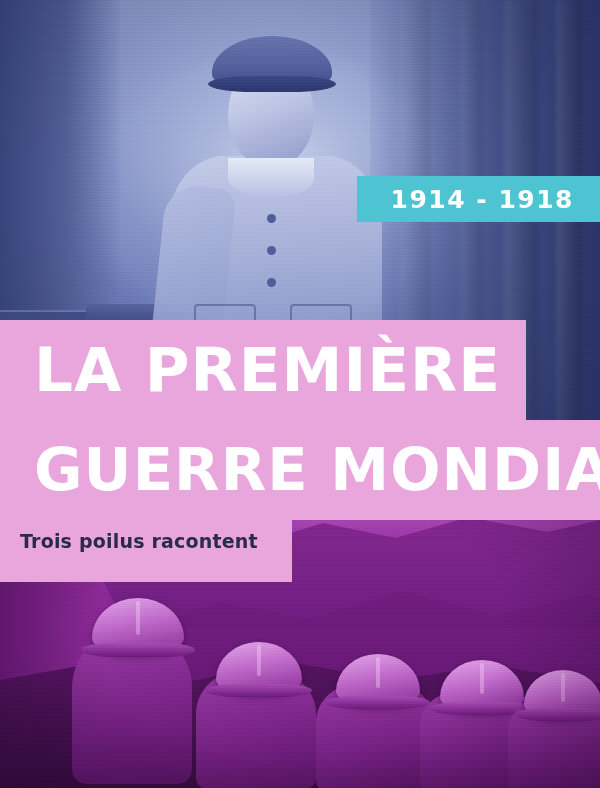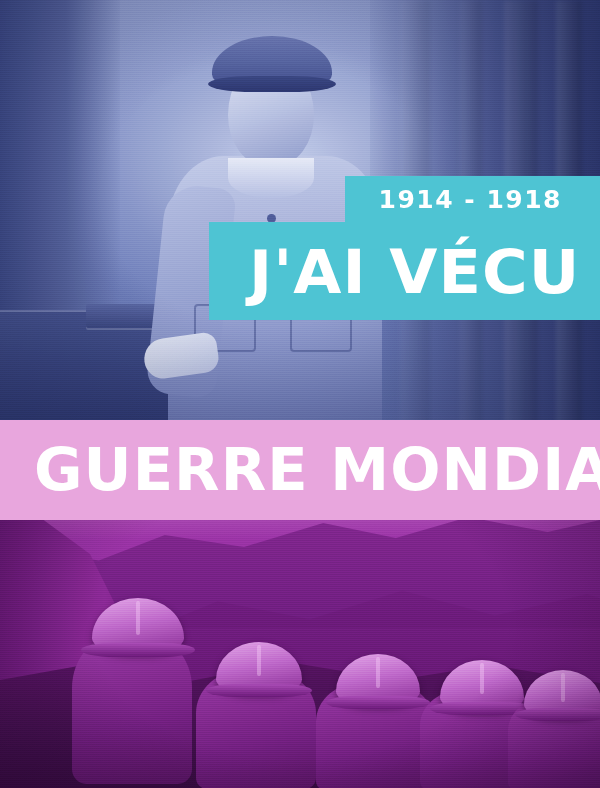--- a/index.html
+++ b/index.html
@@ -263,21 +263,21 @@
   .band {
     position: absolute;
     display: flex;
     align-items: center;
     box-sizing: border-box;
   }
   .band-date {
     right: 0;
     top: 176px;
     height: 46px;
-    padding: 0 38px 0 34px;
+    padding: 0 26px 0 34px;
     background: #4ec4d3;
     justify-content: center;
   }
   .band-date .txt {
     font-family: "DejaVu Sans", sans-serif;
     font-weight: bold;
     font-size: 25px;
     letter-spacing: 1.5px;
     color: #ffffff;
   }
@@ -423,23 +423,26 @@
 
     <div class="pb-vignette"></div>
     <div class="pb-grain"></div>
 
   </div>
 
   <div class="band band-date">
     <span class="txt">1914 - 1918</span>
   </div>
 
-  <div class="band band-title1">
-    <span class="title-word">J'AI VÉCU</span>
-  </div>
-
+
+  <div class="band band-title2">
+    <span class="title-word">LA PREMIÈRE</span>
+  </div>
 
   <div class="band band-title3">
     <span class="title-word">GUERRE MONDIALE</span>
   </div>
 
+  <div class="band band-sub">
+    <span class="subtitle">Trois poilus racontent</span>
+  </div>
 
 </div>
 
 </body></html>

